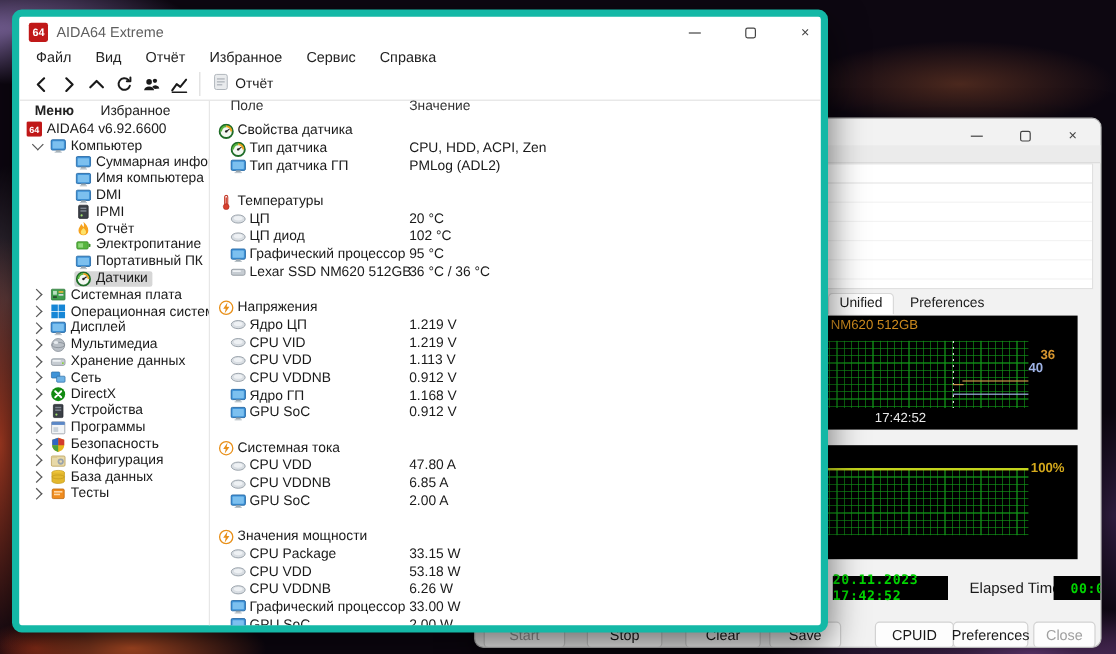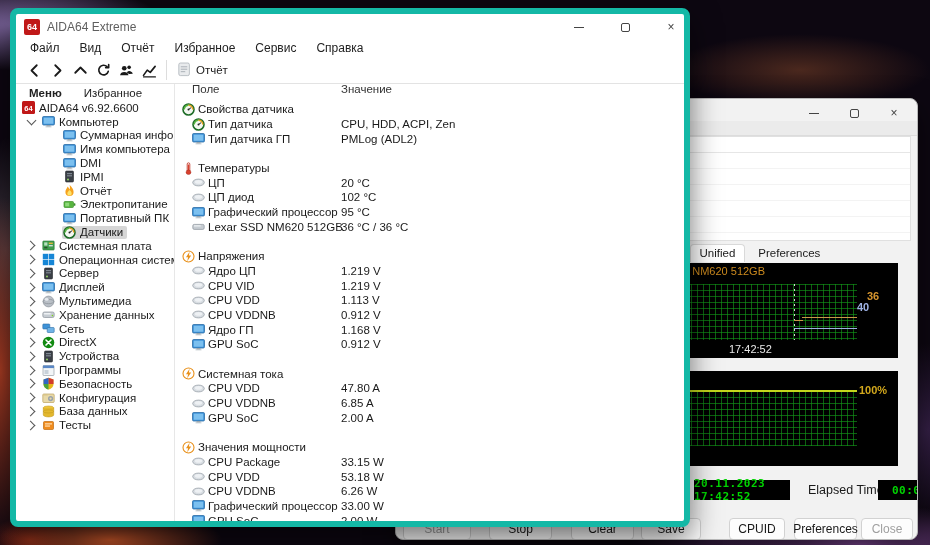--- a/index.html
+++ b/index.html
@@ -161,21 +161,21 @@
   <div id="st-clockrow">
     <div class="lcd" id="lcd-clock">20.11.2023 17:42:52</div>
     <div id="elapsed-label">Elapsed Time:</div>
     <div class="lcd" id="lcd-elapsed">00:0</div>
   </div>
   <div id="st-buttons">
       <div class="stbtn disabled" style="left: 7px; width: 68px;">Start</div>
       <div class="stbtn" style="left: 93px; width: 63px;">Stop</div>
       <div class="stbtn" style="left: 175px; width: 63px;">Clear</div>
       <div class="stbtn" style="left: 245px; width: 60px;">Save</div>
-      <div class="stbtn" style="left: 333px; width: 56px;">CPUID</div>
+      <div class="stbtn" style="left: 333px; width: 66px;">CPUID</div>
       <div class="stbtn" style="left: 398px; width: 63px; text-align: center;">Preferences</div>
       <div class="stbtn disabled" style="left: 465px; width: 52px;">Close</div>
     </div>
 </div>
 
 <div id="mainwin" class="win">
   <div id="titlebar">
     <div id="applogo">64</div>
     <div id="apptitle">AIDA64 Extreme</div>
     <div class="caption">
@@ -423,34 +423,20 @@
             </svg>
           </span>
           <span>Операционная система</span>
         </span>
       </div>
       <div class="tree-row" style="padding-left: 8px;">
         <span class="chev closed"></span>
         <span class="selwrap">
           <span class="ticon">
             <svg viewBox="0 0 13 13">
-              <rect x="2.5" y="1" width="8" height="11" rx="1" fill="#3a3f46" stroke="#23262b" stroke-width="0.6"></rect>
-              <rect x="4" y="3" width="5" height="1.2" fill="#7f8791"></rect>
-              <rect x="4" y="5.2" width="5" height="1.2" fill="#7f8791"></rect>
-              <circle cx="5" cy="9.5" r="0.9" fill="#9fe06a"></circle>
-            </svg>
-          </span>
-          <span>Сервер</span>
-        </span>
-      </div>
-      <div class="tree-row" style="padding-left: 8px;">
-        <span class="chev closed"></span>
-        <span class="selwrap">
-          <span class="ticon">
-            <svg viewBox="0 0 13 13">
               <rect x="0.5" y="1.5" width="12" height="8.5" rx="1.2" fill="#3f93d8" stroke="#2b6ca6" stroke-width="0.8"></rect>
               <rect x="1.8" y="2.8" width="9.4" height="6" rx="0.6" fill="#7cc0ef"></rect>
               <rect x="4.5" y="10" width="4" height="1.6" fill="#9aa7b0"></rect>
               <rect x="3.5" y="11.4" width="6" height="0.9" fill="#b9c2c8"></rect>
             </svg>
           </span>
           <span>Дисплей</span>
         </span>
       </div>
       <div class="tree-row" style="padding-left: 8px;">

